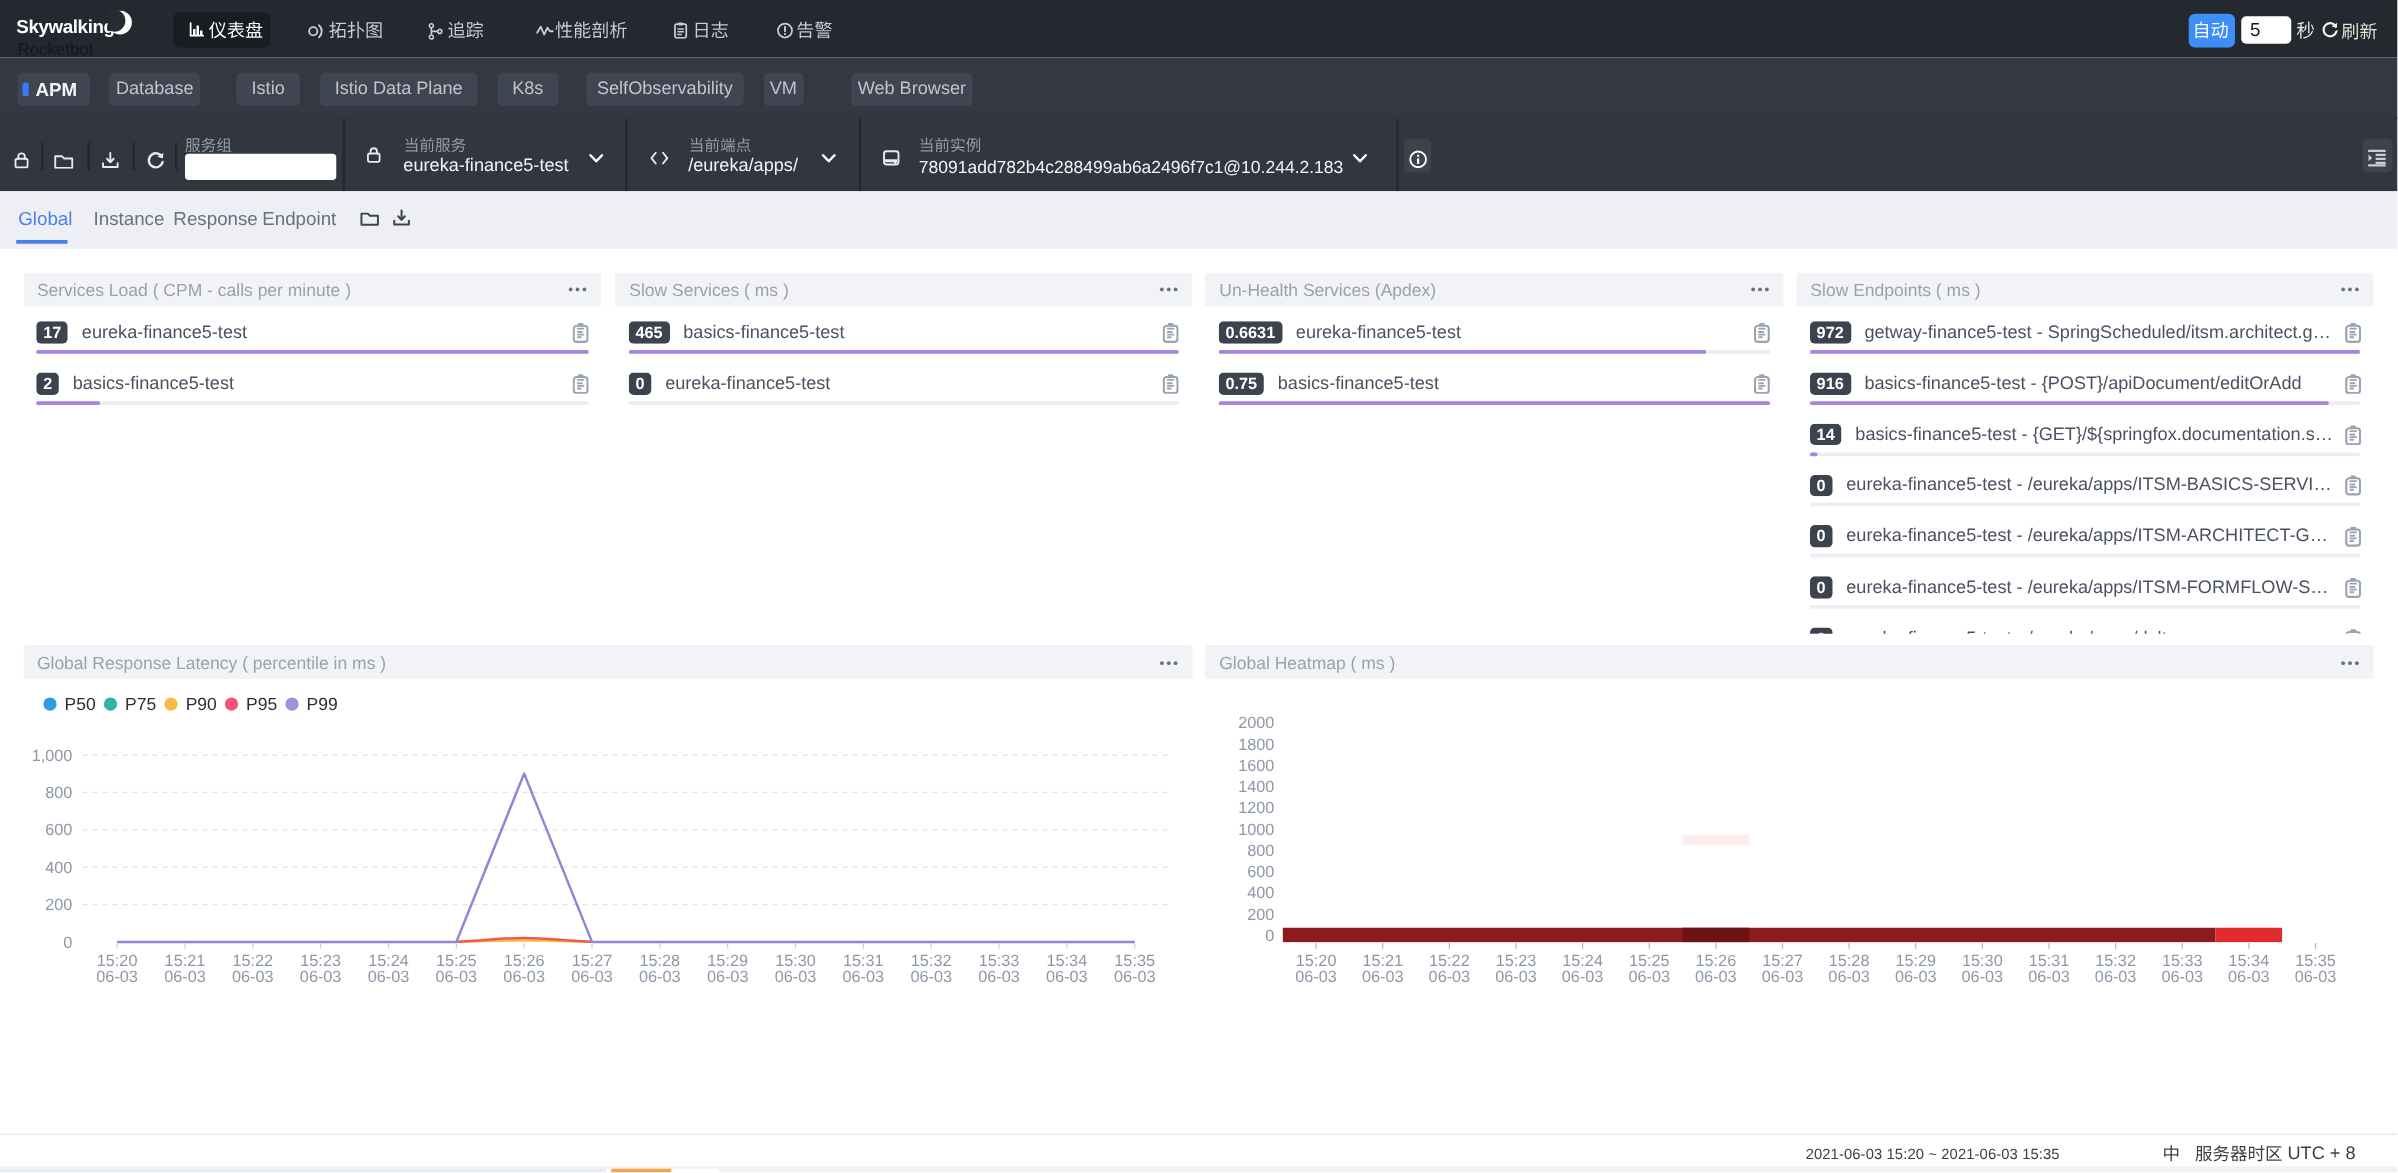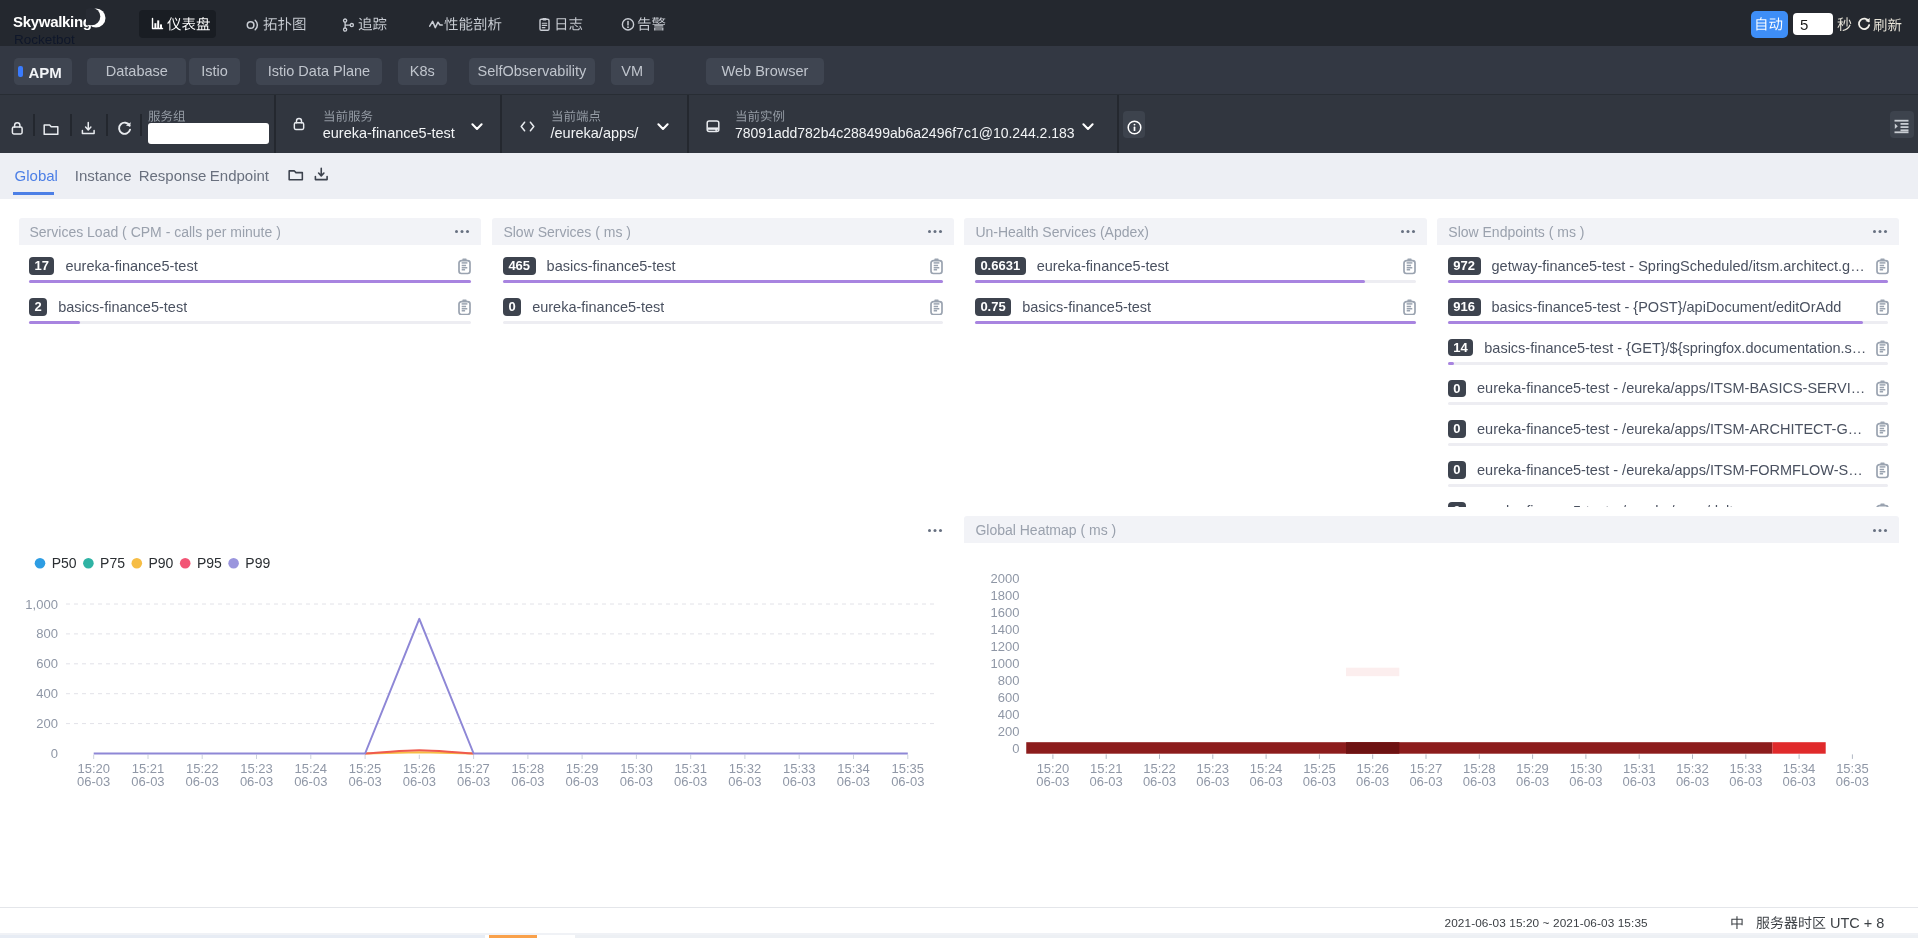--- a/index.html
+++ b/index.html
@@ -136,27 +136,27 @@
 <svg style="position:absolute;left:1872.5px;top:17.5px;overflow:visible" width="29.0" height="14.5">
     <g transform="translate(0,12.40) scale(0.014500,-0.014500)" fill="#e9e5da">
       <use href="#g5237" x="0"></use>
       <use href="#g65b0" x="1000"></use>
     </g>
   </svg>
 <div class="abs" style="left:0;top:46px;width:1918px;height:49px;background:#333843;border-bottom:1px solid #282d34;box-sizing:border-box"></div>
 <div class="pill" style="left:14.3px;width:57.7px"></div>
 <div class="abs" style="left:18.4px;top:66.3px;width:4.5px;height:10.5px;border-radius:2px;background:#3a7bfd"></div>
 <div class="abs" style="left:28.4px;top:63.5px;font-size:15px;font-weight:bold;color:#f2f4f7">APM</div>
-<div class="pill" style="left:87.3px;width:99px">Database</div>
+<div class="pill" style="left:87.3px;width:73px">Database</div>
 <div class="pill" style="left:189px;width:51px">Istio</div>
 <div class="pill" style="left:256px;width:125.9px">Istio Data Plane</div>
 <div class="pill" style="left:397.5px;width:49.5px">K8s</div>
 <div class="pill" style="left:469.2px;width:125.5px">SelfObservability</div>
-<div class="pill" style="left:610.7px;width:43px">VM</div>
-<div class="pill" style="left:706px;width:118px">Web Browser</div>
+<div class="pill" style="left:610.7px;width:32px">VM</div>
+<div class="pill" style="left:681px;width:97px">Web Browser</div>
 <div class="abs" style="left:0;top:95px;width:1918px;height:58px;background:#31363f"></div>
 <svg style="position:absolute;left:10.8px;top:120.8px" width="12.5" height="14">
     <g transform="scale(1.000,1.000)">
       <rect x="1.4" y="6" width="9.7" height="6.9" rx="1.4" fill="none" stroke-linecap="round" stroke-linejoin="round" stroke="#e8ebef" stroke-width="1.5"></rect>
       <path d="M3.6 6 V4.3 a2.65 2.65 0 0 1 5.3 0 V6" fill="none" stroke-linecap="round" stroke-linejoin="round" stroke="#e8ebef" stroke-width="1.5"></path>
     </g>
   </svg>
 <div class="sep3" style="left:33px"></div>
 <svg style="position:absolute;left:43px;top:121.5px" width="16" height="13.5">
     <g transform="scale(1.000,1.000)">
@@ -446,20 +446,21 @@
       <span class="iname">eureka-finance5-test - /eureka/apps/delta</span>
     </div>
     <svg style="position:absolute;left:438.5px;top:285.29999999999995px" width="13" height="16.5">
       <rect x="1" y="2.6" width="11" height="12.9" rx="2.4" fill="none" stroke-linecap="round" stroke-linejoin="round" stroke="#9aa3b0" stroke-width="1.7"></rect>
       <rect x="4.3" y="0.4" width="4.4" height="2" rx="0.8" fill="#9aa3b0"></rect>
       <path d="M3.6 4.9 H9.4" stroke="#9aa3b0" stroke-width="1.5"></path>
       <path d="M3.7 7.6 H8.1 M3.7 9.7 H9.3 M3.7 11.8 H7.1" stroke="#9aa3b0" stroke-width="1.5"></path>
     </svg>
   </div>
 <div class="abs" style="left:18.5px;top:516.0px;width:935.1px;height:270px">
+    <div class="phead">Global Response Latency ( percentile in ms )</div>
     <div class="dots" style="right:23px"></div>
     <svg style="position:absolute;left:0;top:27.5px" width="935.1" height="242">
       <circle cx="21.0" cy="19.2" r="5.3" fill="#2d9de3"></circle>
       <text x="32.7" y="24" font-size="14" fill="#2b2f33" font-family="Liberation Sans">P50</text>
       <circle cx="69.4" cy="19.2" r="5.3" fill="#2fb3a4"></circle>
       <text x="81.1" y="24" font-size="14" fill="#2b2f33" font-family="Liberation Sans">P75</text>
       <circle cx="117.8" cy="19.2" r="5.3" fill="#f6bd45"></circle>
       <text x="129.5" y="24" font-size="14" fill="#2b2f33" font-family="Liberation Sans">P90</text>
       <circle cx="166.2" cy="19.2" r="5.3" fill="#f25575"></circle>
       <text x="177.89999999999998" y="24" font-size="14" fill="#2b2f33" font-family="Liberation Sans">P95</text>

